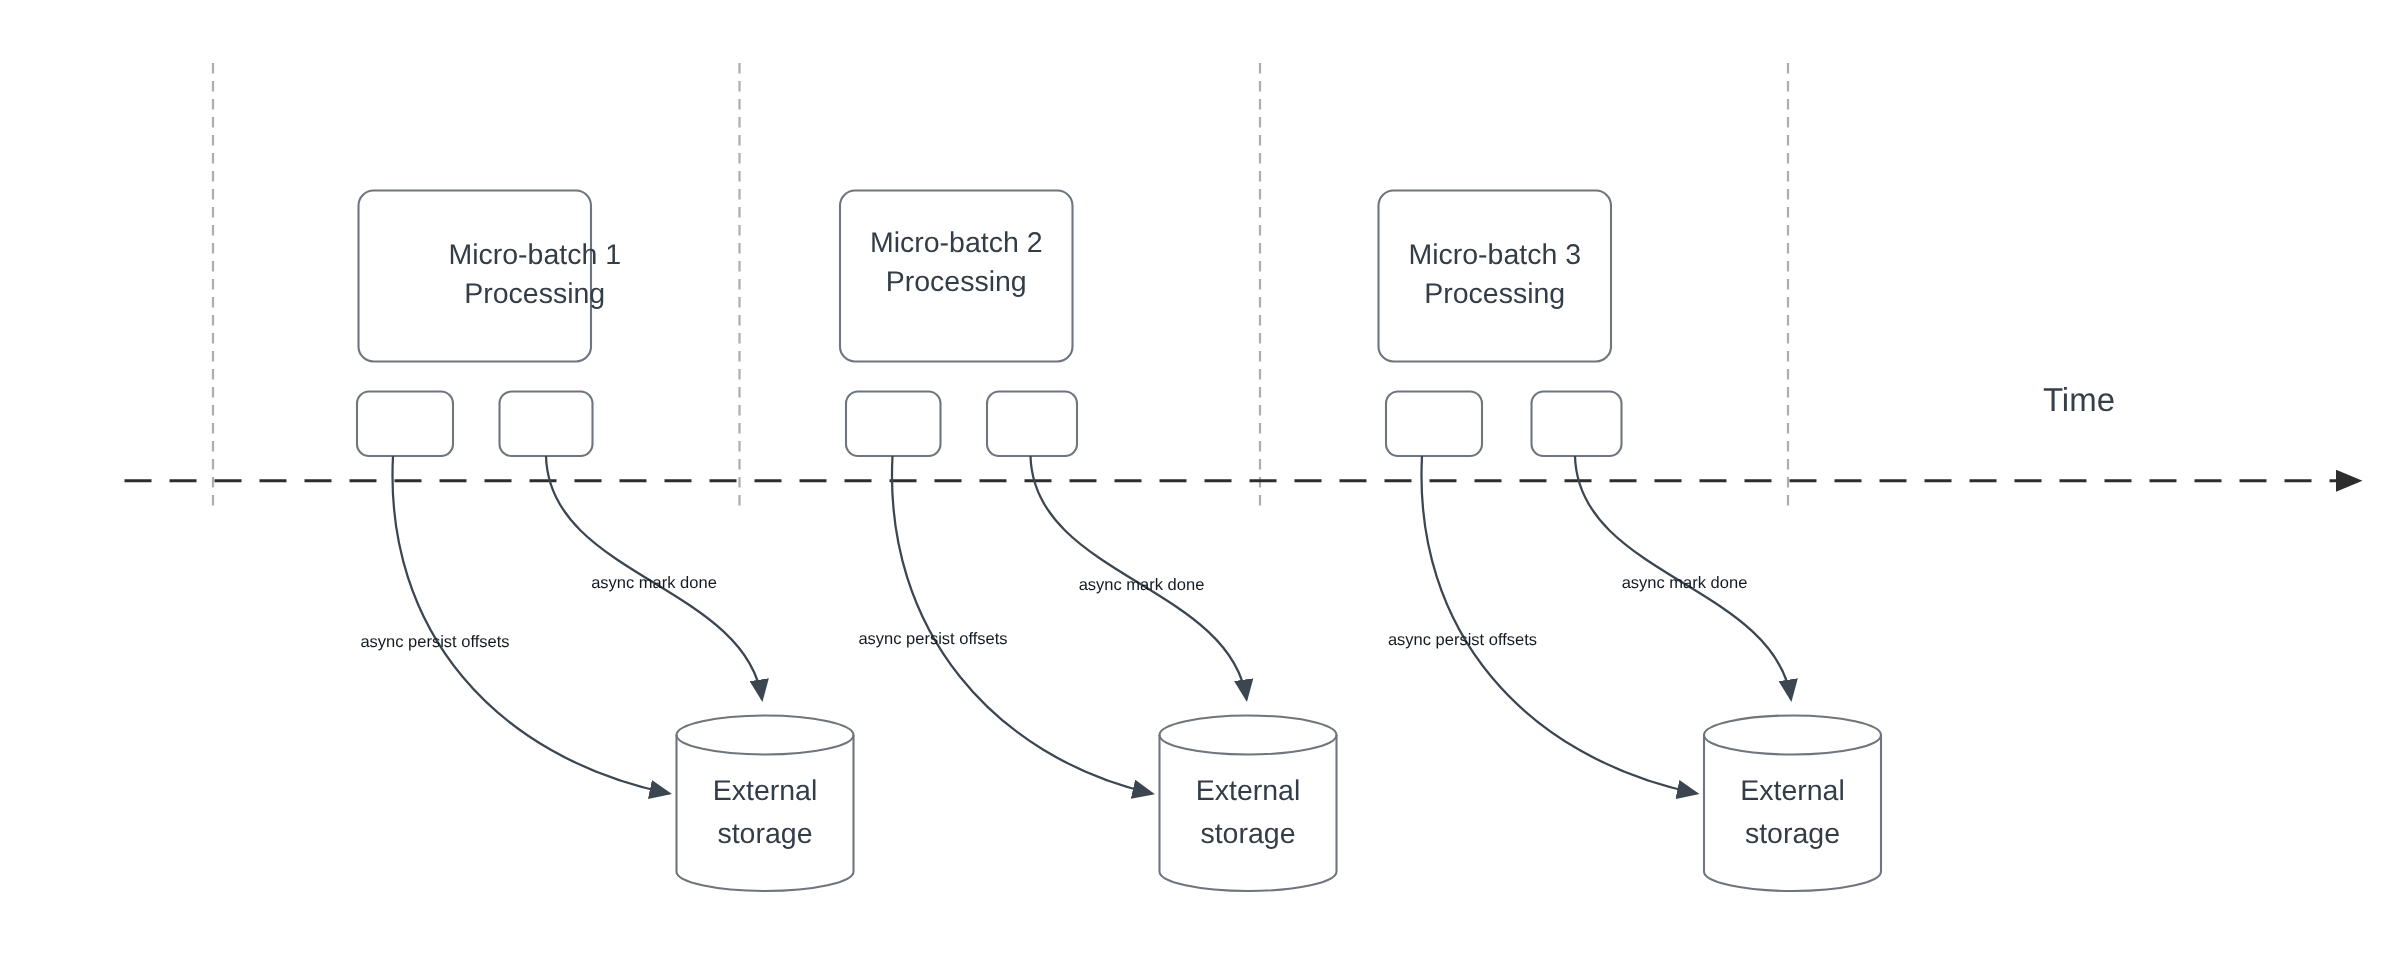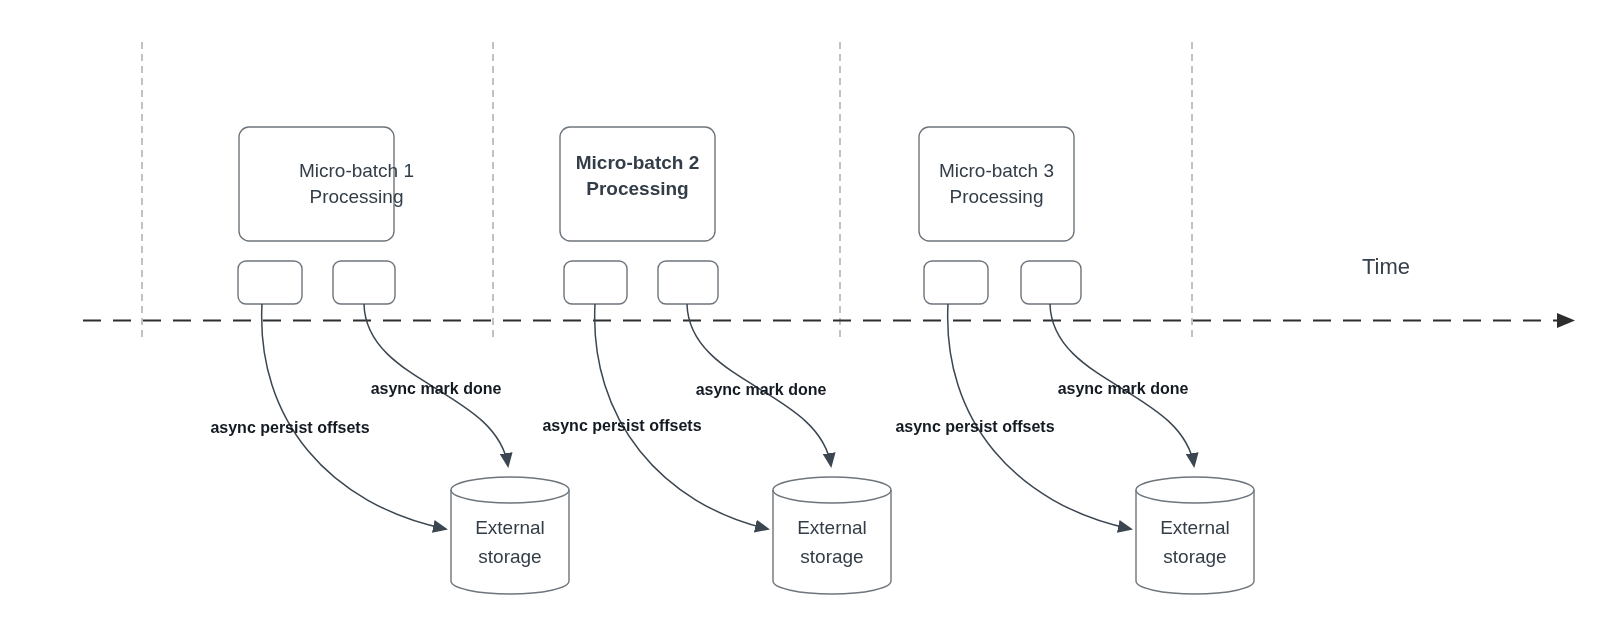--- a/index.html
+++ b/index.html
@@ -21,22 +21,22 @@
     text-align: center;
     font-size: 19px;
     line-height: 26px;
     color: #333d47;
     white-space: pre-line;
   }
   .storage-label { line-height: 29px; }
   .async-label {
     position: absolute;
     transform: translate(-50%, -50%);
-    font-size: 16px;
-    font-weight: bold;
+    font-size: 11px;
+    font-weight: normal;
     color: #131a22;
     white-space: nowrap;
   }
   .time-label {
     position: absolute;
     transform: translate(-50%, -50%);
     font-size: 22px;
     color: #36404a;
     white-space: nowrap;
   }
@@ -104,21 +104,21 @@
 
   <div class="overlay">
 
     <div class="shape-label" style="left:239px; top:127px; width:155px; height:114px;margin-left:40px;">Micro-batch 1
 Processing</div>
     <div class="async-label" style="left:290px; top:428px;">async persist offsets</div>
     <div class="async-label" style="left:436px; top:389px;">async mark done</div>
     <div class="shape-label storage-label" style="left:451px; top:500px; width:118px; height:84px;">External
 storage</div>
 
-    <div class="shape-label" style="left:560px; top:127px; width:155px; height:97px;font-weight:bold;">Micro-batch 2
+    <div class="shape-label" style="left:560px; top:127px; width:155px; height:97px;">Micro-batch 2
 Processing</div>
     <div class="async-label" style="left:622px; top:426px;">async persist offsets</div>
     <div class="async-label" style="left:761px; top:390px;">async mark done</div>
     <div class="shape-label storage-label" style="left:773px; top:500px; width:118px; height:84px;">External
 storage</div>
 
     <div class="shape-label" style="left:919px; top:127px; width:155px; height:114px;border-radius:18px;">Micro-batch 3
 Processing</div>
     <div class="async-label" style="left:975px; top:427px;">async persist offsets</div>
     <div class="async-label" style="left:1123px; top:389px;">async mark done</div>

